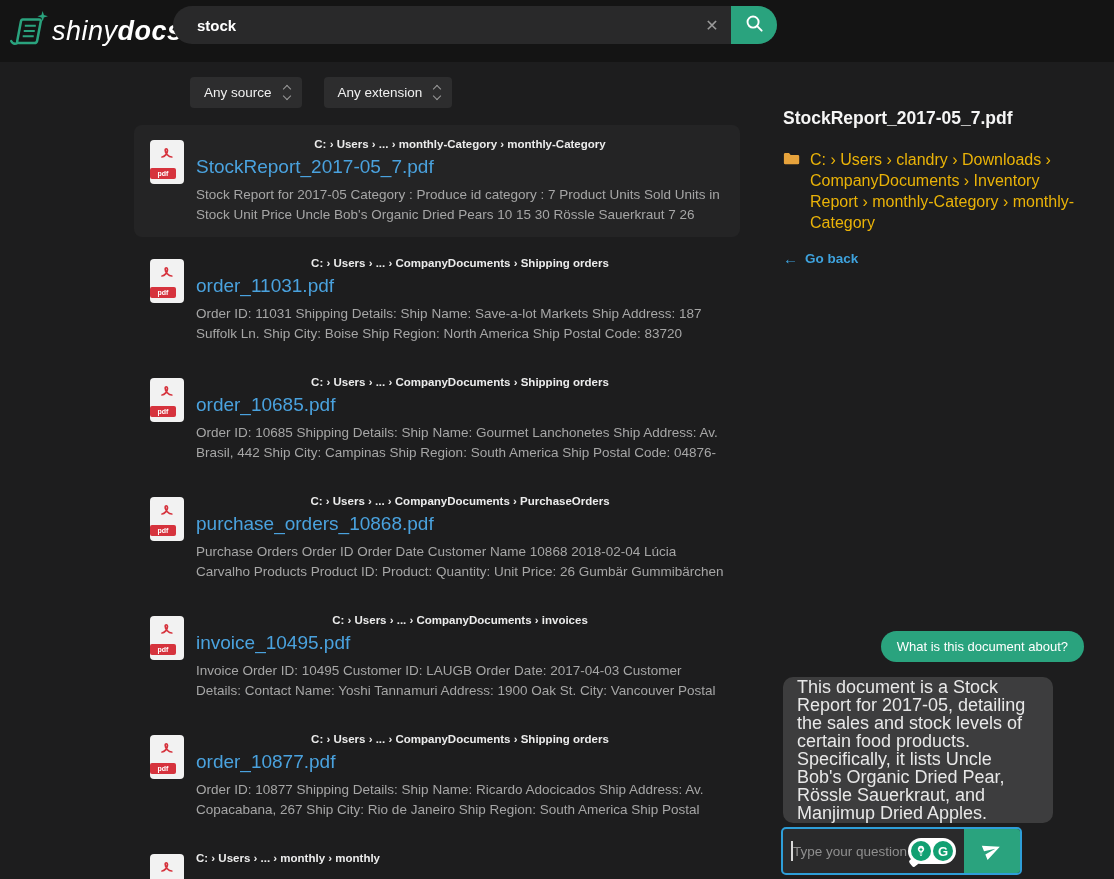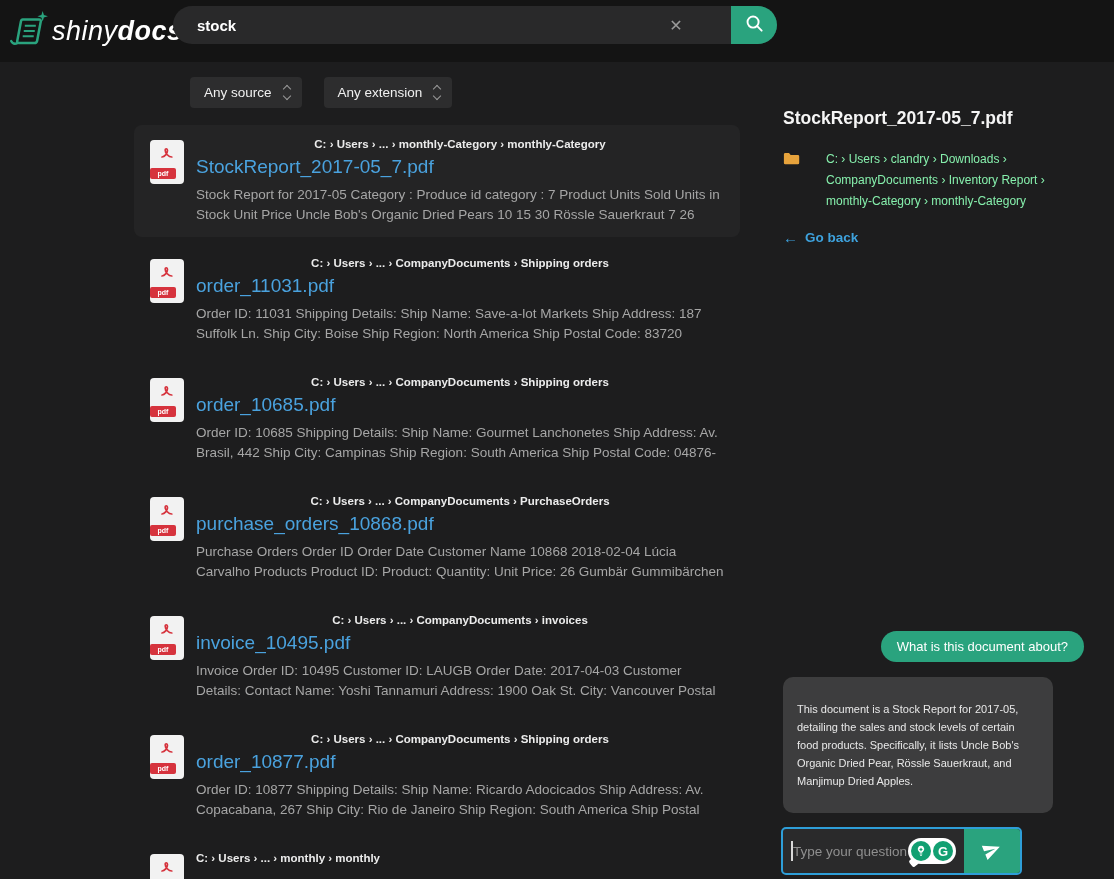--- a/index.html
+++ b/index.html
@@ -8,21 +8,21 @@
   .app { position:relative; width:1114px; height:879px; background:#1d1d1e; overflow:hidden; }
 
   
   .header { position:absolute; top:0; left:0; width:1114px; height:62px; background:#141414; display:flex; align-items:center; }
   .logo { display:flex; align-items:center; margin-left:8px; }
   .logo svg { display:block; }
   .logo-text { font-style:italic; font-size:27px; color:#ffffff; letter-spacing:.5px; margin-left:2px; }
   .logo-text .lt1 { font-weight:300; }
   .logo-text .lt2 { font-weight:700; }
 
-  .searchbar { position:absolute; left:173px; top:6px; width:604px; height:38px; background:#29292a; border-radius:19px; display:flex; align-items:center;gap:36px; }
+  .searchbar { position:absolute; left:173px; top:6px; width:604px; height:38px; background:#29292a; border-radius:19px; display:flex; align-items:center; }
   .search-input { flex:1; height:100%; background:transparent; border:none; outline:none; color:#ffffff; font-family:"Liberation Sans",sans-serif; font-size:15px; font-weight:700; padding-left:24px; }
   .clear-btn { width:38px; height:38px; background:transparent; border:none; color:#9a9a9a; font-size:16px; cursor:pointer; display:flex; align-items:center; justify-content:center; }
   .search-btn { width:46px; height:38px; background:#2aa37e; border:none; border-radius:0 19px 19px 0; cursor:pointer; display:flex; align-items:center; justify-content:center; }
 
   
   .filters { position:absolute; left:190px; top:77px; display:flex; gap:22px; }
   .dropdown { height:31px; background:#2d2d2e; border-radius:4px; display:flex; align-items:center; padding:0 12px 0 14px; color:#f0f0f0; font-size:13.5px; cursor:pointer; }
   .updown { display:inline-flex; flex-direction:column; gap:3px; margin-left:12px; }
   .chev { width:6px; height:6px; border:solid #9a9a9a; border-width:0 1.5px 1.5px 0; }
   .chev.up { transform:rotate(-135deg); }
@@ -38,27 +38,27 @@
   .rcontent { min-width:0; }
   .rpath { color:#ececec; font-size:11.5px; font-weight:600; margin-bottom:4px; white-space:nowrap;text-align:center; }
   .rtitle { color:#4aa2de; font-size:19px; line-height:26px; margin-bottom:5px; cursor:pointer; white-space:nowrap; }
   .rsnippet { color:#a6a6a6; font-size:13.5px; line-height:19.5px; max-height:39px; overflow:hidden; }
 
   
   .detail { position:absolute; left:783px; top:108px; width:305px; }
   .dtitle { color:#f5f5f5; font-size:17.5px; font-weight:700; }
   .dpathrow { display:flex; margin-top:20px; }
   .dpathrow svg { flex-shrink:0; margin-top:2px; }
-  .dpath { color:#86efac; font-size:12px; line-height:21px; margin-left:25px; }
+  .dpath { color:#eab308; font-size:16px; line-height:21px; margin-left:9px; }
   .goback { display:inline-flex; align-items:center; margin-top:17px; color:#3ea2dd; font-size:13.5px; font-weight:600; cursor:pointer; text-decoration:none; }
   .goback .arr { margin-right:7px; font-size:15px; font-weight:400; }
 
   
   .q-bubble { position:absolute; right:30px; top:631px; background:#2aa37e; color:#ffffff; font-size:13px; padding:8px 16px; border-radius:17px; }
-  .a-bubble { position:absolute; left:783px; top:677px; width:270px; background:#3d3d3e; color:#e8e8e8; font-size:11px; line-height:18px; padding:23px 14px; border-radius:10px; }
+  .a-bubble { position:absolute; left:783px; top:677px; width:270px; background:#3d3d3e; color:#e8e8e8; font-size:18px; line-height:18px; padding:1px 14px; border-radius:10px; }
 
   .ask { position:absolute; left:781px; top:827px; width:241px; height:48px; border:2px solid #2e9ed8; border-radius:5px; background:#2a2a2b; display:flex; overflow:hidden; }
   .ask-field { flex:1; display:flex; align-items:center; position:relative; min-width:0; }
   .caret { position:absolute; left:8px; top:12px; width:1.5px; height:20px; background:#d8d8d8; }
   .q-input { width:100%; height:100%; background:transparent; border:none; outline:none; color:#e8e8e8; font-family:"Liberation Sans",sans-serif; font-size:13.5px; padding-left:10px; }
   .q-input::placeholder { color:#8f8f8f; }
   .gbadge { position:relative; align-self:center; flex-shrink:0; background:#ffffff; border-radius:13px; padding:3px; display:flex; align-items:center; gap:2px; margin-right:8px; }
   .gbadge::after { content:""; position:absolute; left:2px; bottom:-2px; width:8px; height:8px; background:#ffffff; border-radius:2px; transform:rotate(52deg); z-index:0; }
   .gdot { position:relative; z-index:1; width:20px; height:20px; border-radius:50%; background:#12a072; display:flex; align-items:center; justify-content:center; }
   .gdot.gletter { color:#ffffff; font-weight:700; font-size:13px; }

